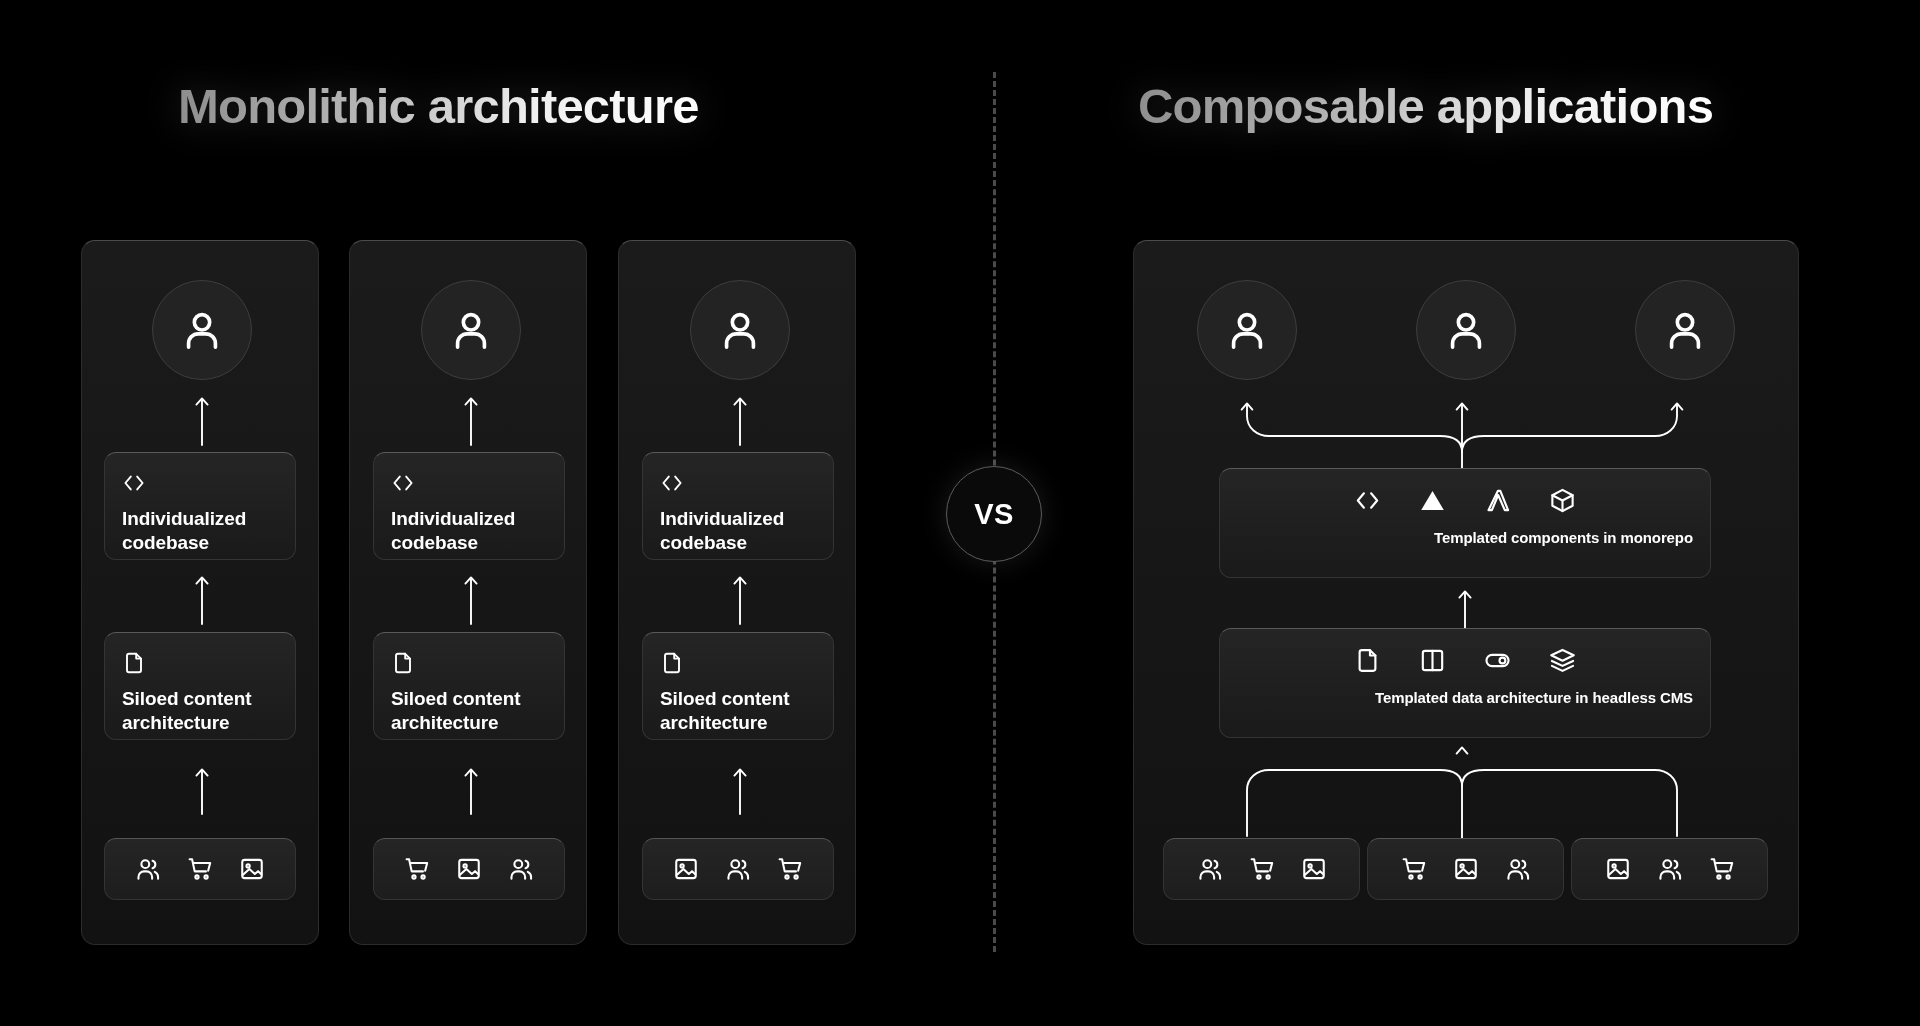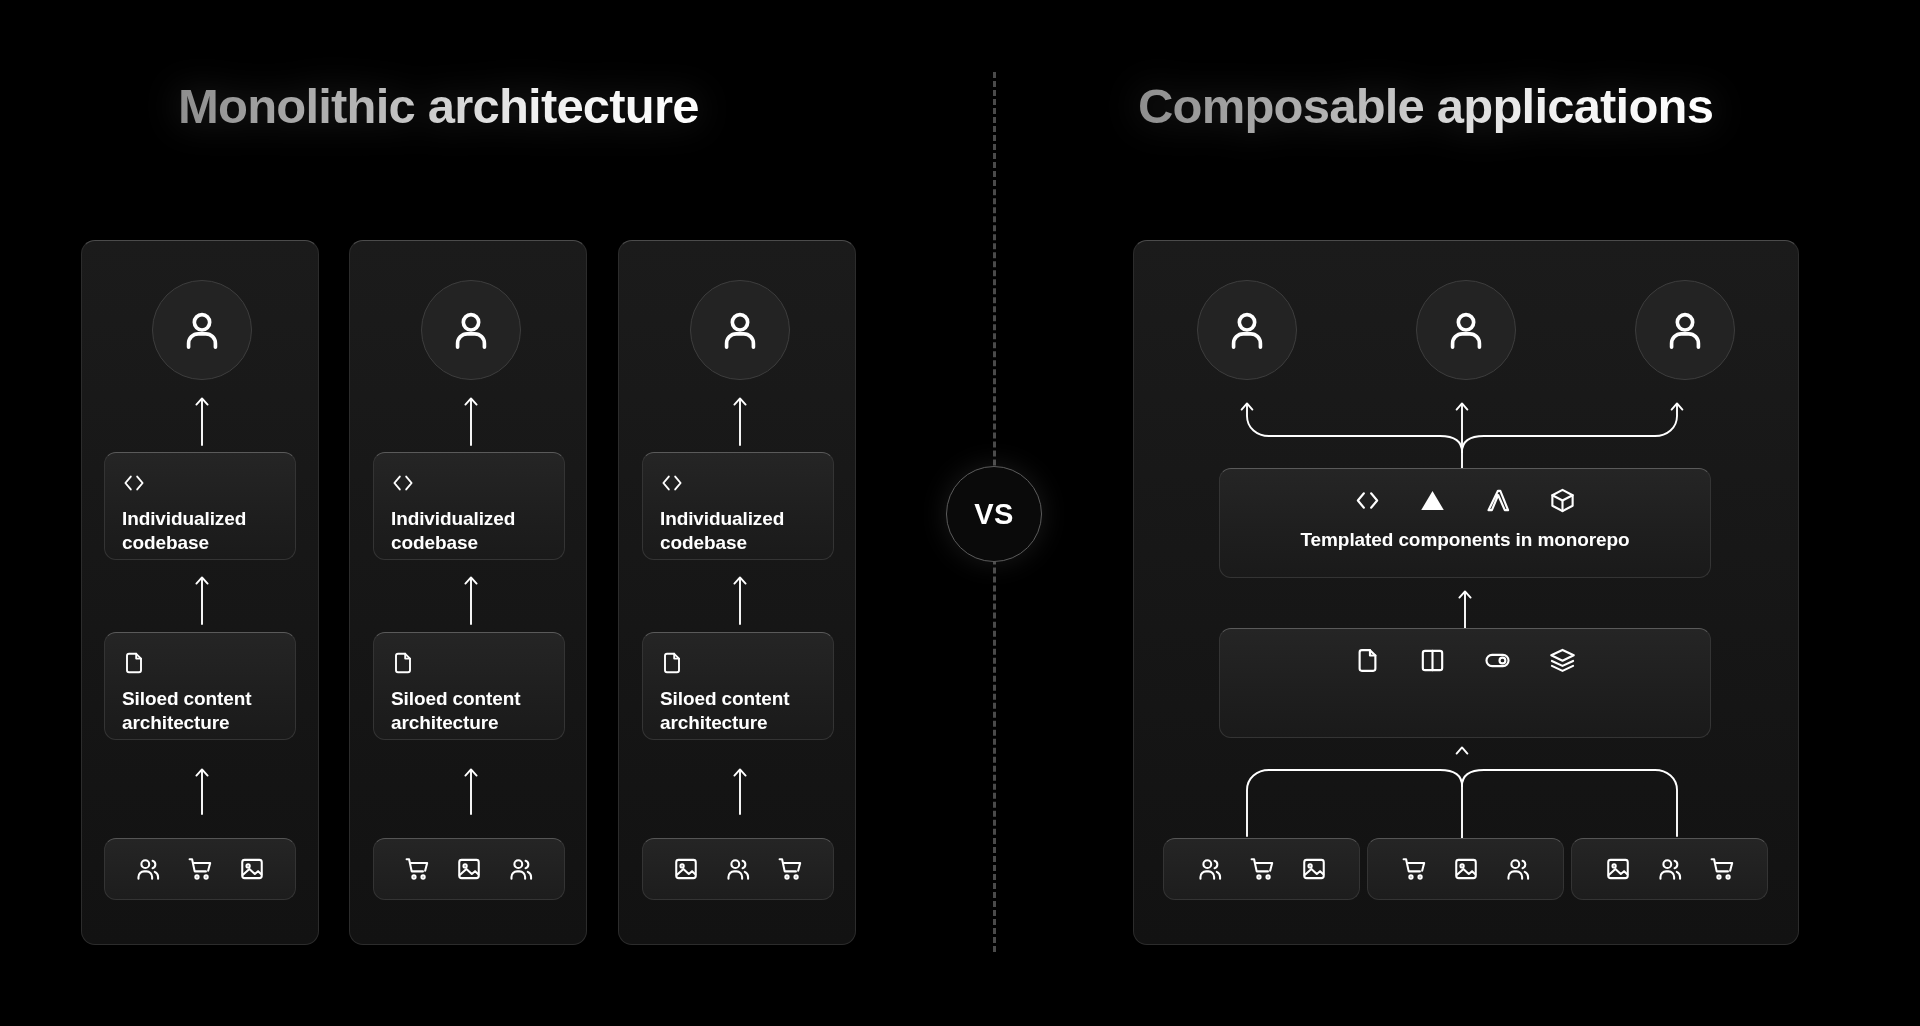--- a/index.html
+++ b/index.html
@@ -113,21 +113,21 @@
   }
   .card-icons.wide { gap: 38px; justify-content: center; margin-bottom: 14px; }
   .card-icons svg { display: block; }
   .card-label {
     color: #ffffff;
     font-size: 19px;
     font-weight: bold;
     line-height: 1.28;
     letter-spacing: -0.1px;
   }
-  .card-label.center { text-align: center; font-size: 19px; }
+  .card-label.center { text-align: right; font-size: 15px; }
 
   
   .tray {
     position: absolute;
     background: linear-gradient(180deg, #252525 0%, #1d1d1d 100%);
     border: 1px solid #343434;
     border-top-color: #555555;
     border-radius: 12px;
     display: flex;
     align-items: center;
@@ -451,20 +451,21 @@
       <svg width="27" height="27" viewBox="0 0 24 24">
           <use href="#ic-columns"></use>
         </svg>
       <svg width="27" height="27" viewBox="0 0 24 24">
           <use href="#ic-toggle"></use>
         </svg>
       <svg width="27" height="27" viewBox="0 0 24 24">
           <use href="#ic-layers"></use>
         </svg>
     </div>
+    <div class="card-label center">Templated data architecture in headless CMS</div>
   </div>
 
   <div class="branch" style="left:1237px; top:744px;">
     <svg width="450" height="96" viewBox="0 0 450 96">
       <path class="glyph" d="M225 96V42"></path>
       <path class="glyph" d="M225 42 C225 30 215 26 203 26 H32 C20 26 10 34 10 46 V92"></path>
       <path class="glyph" d="M225 42 C225 30 235 26 247 26 H418 C430 26 440 34 440 46 V92"></path>
       <path class="glyph" d="M219.6 9.6 225 3.4l5.4 6.2"></path>
     </svg>
   </div>

